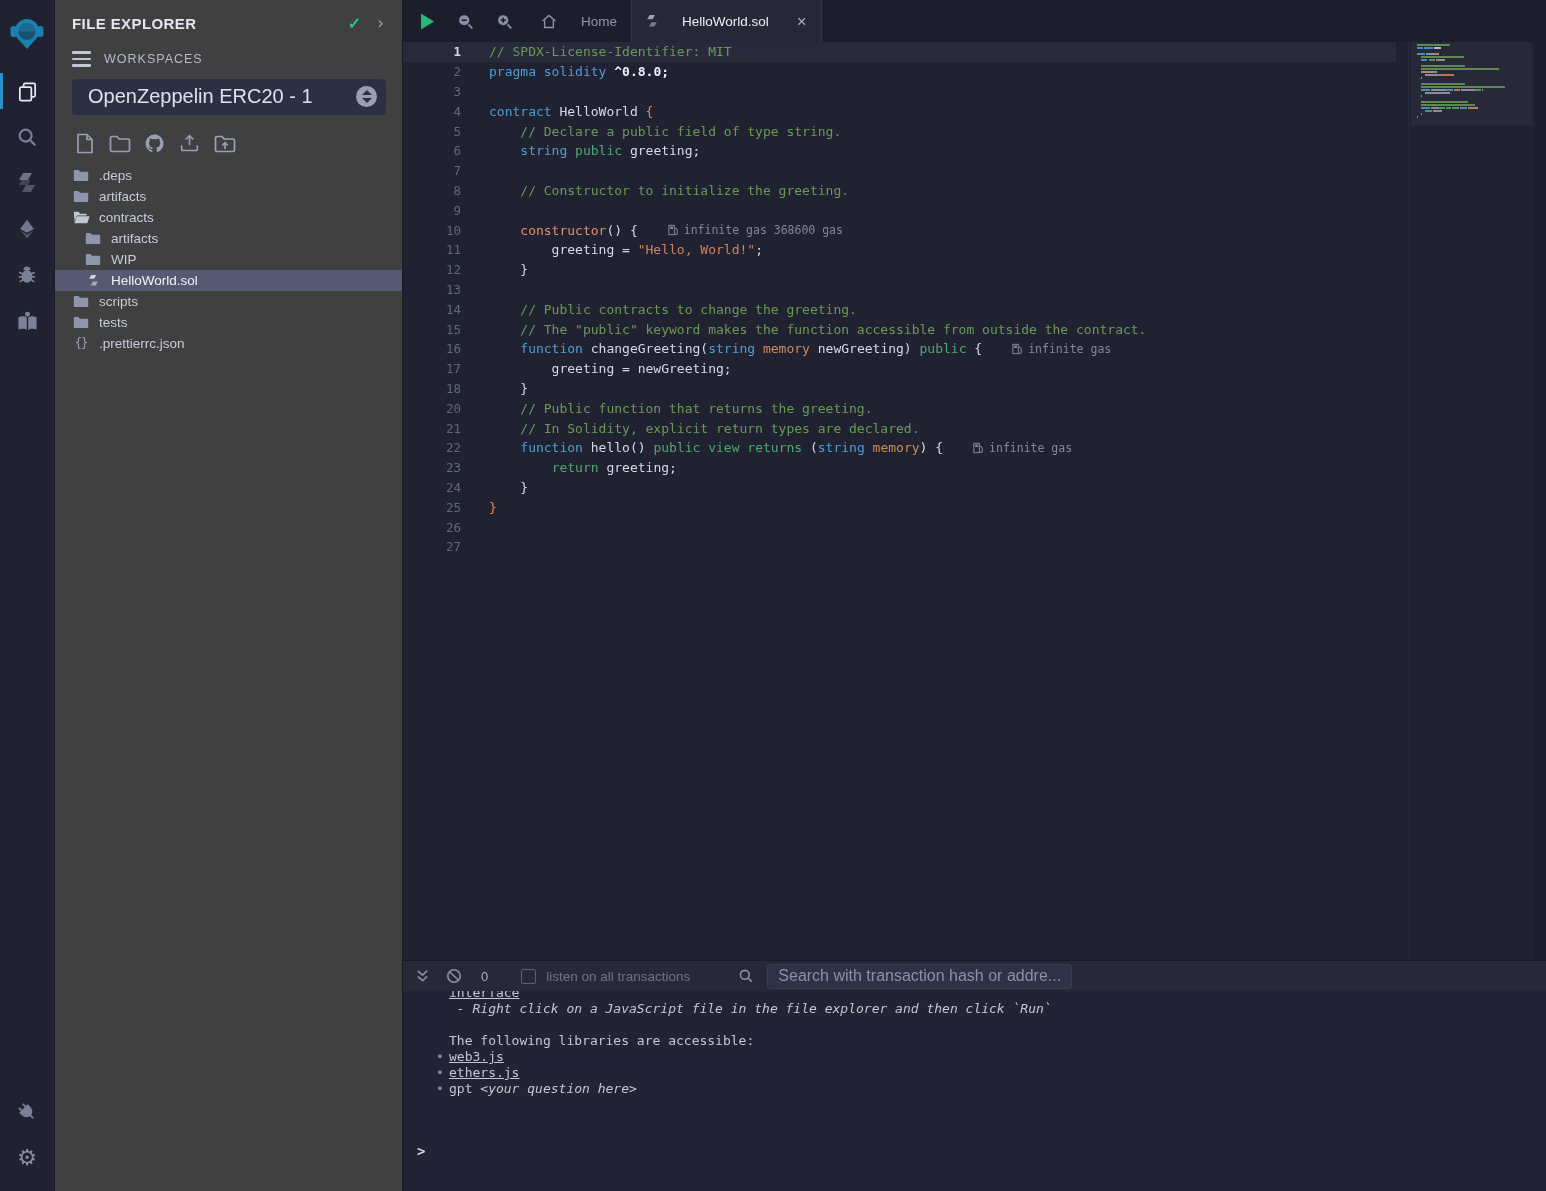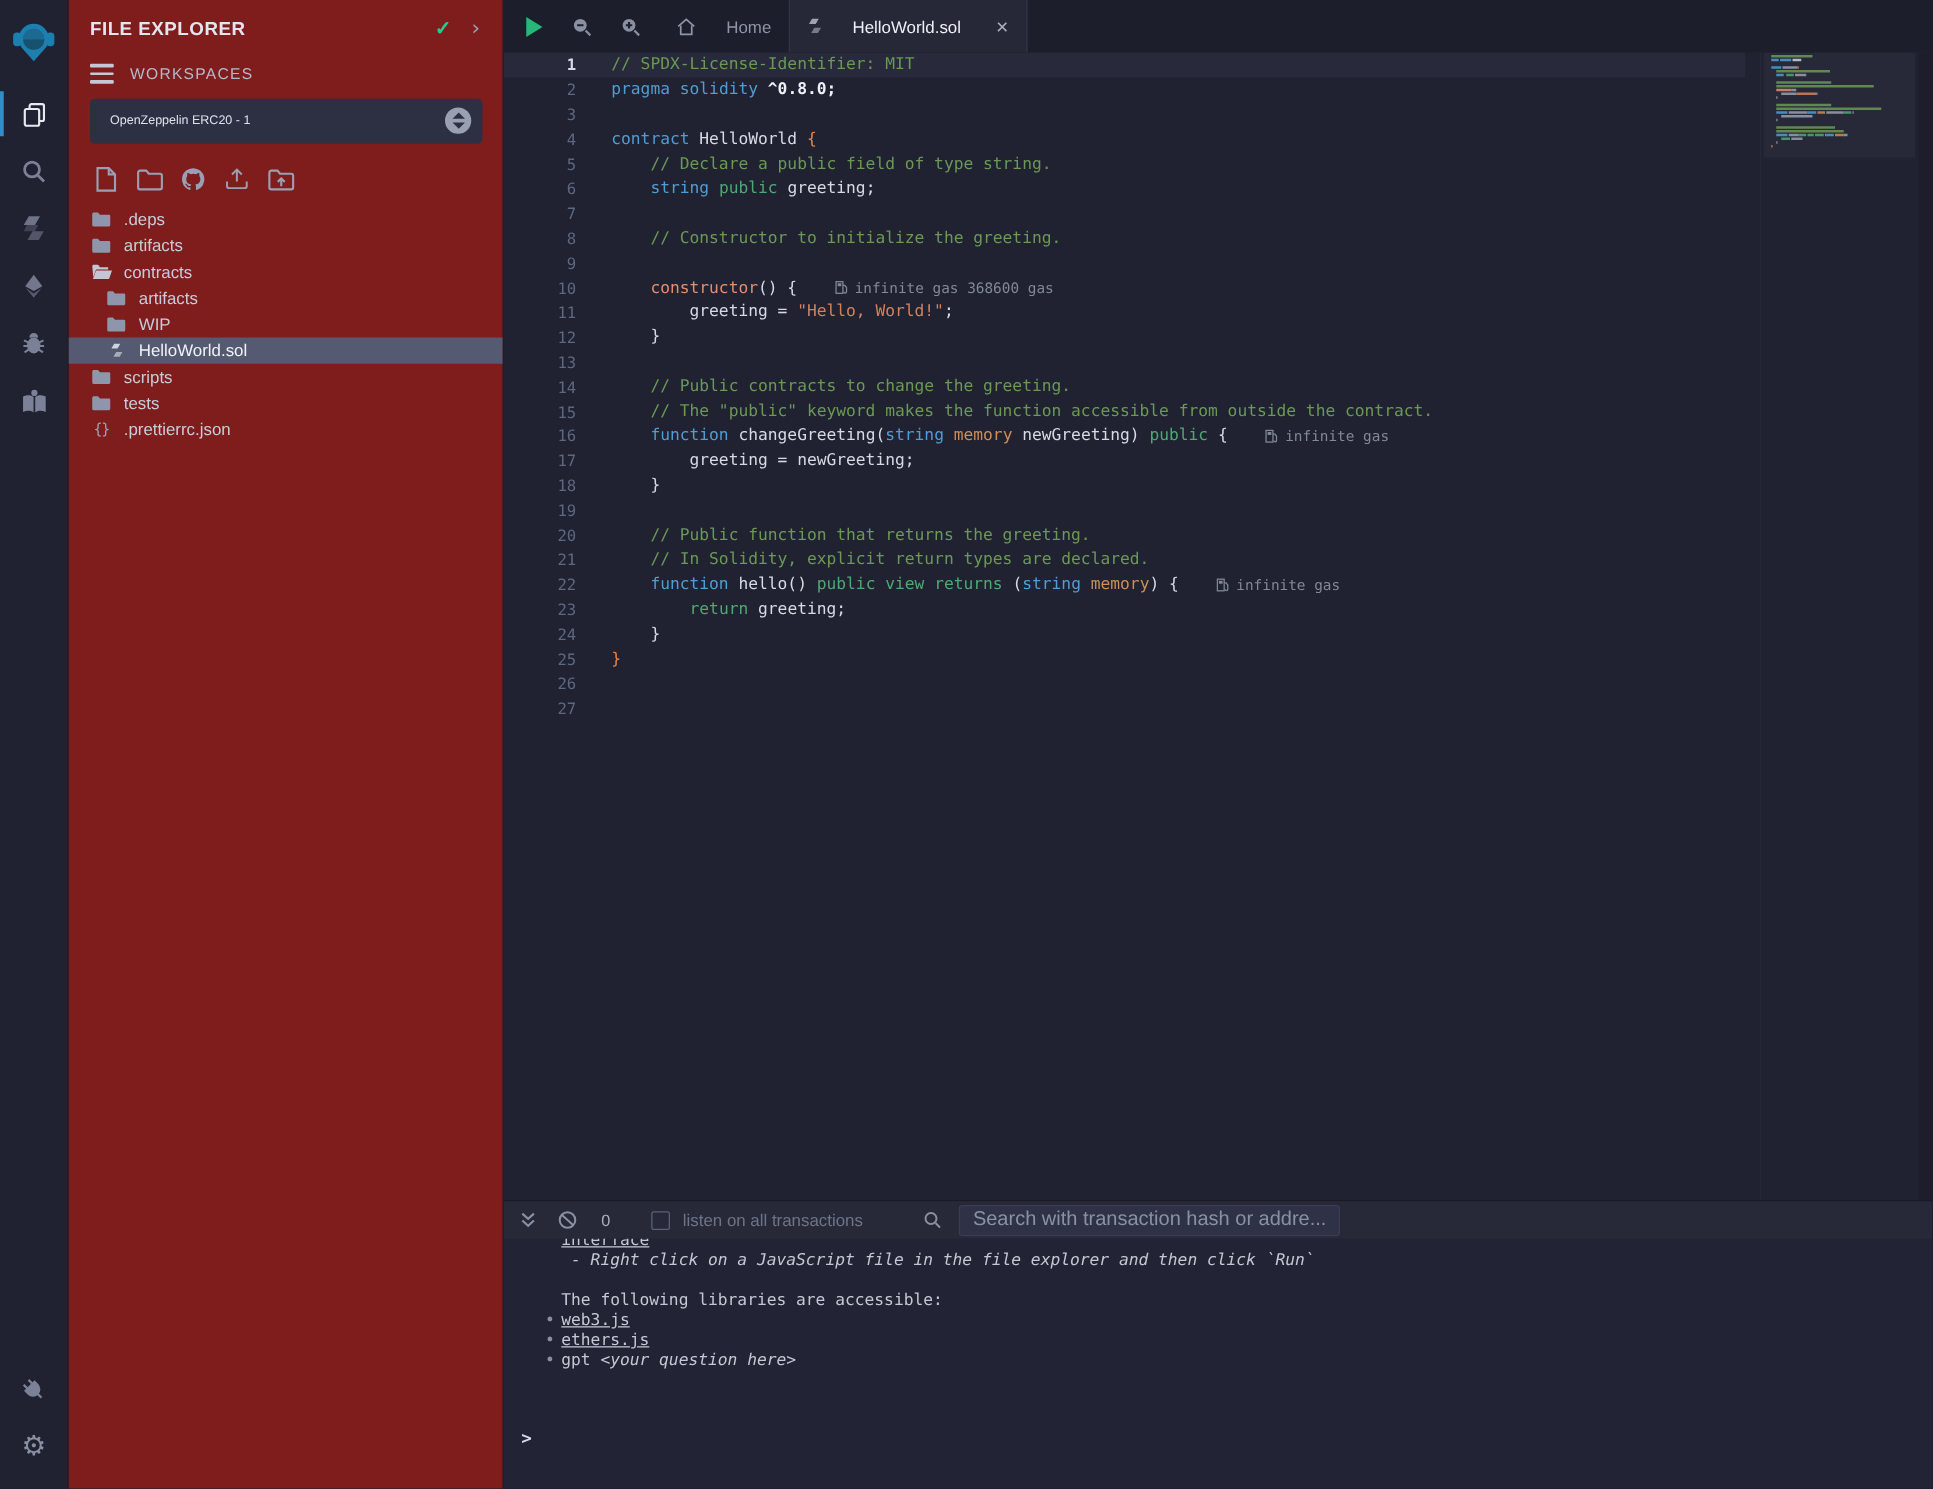--- a/index.html
+++ b/index.html
@@ -17,32 +17,32 @@
   .ab-item { width:55px; height:46px; display:flex; align-items:center; justify-content:center;
     color:#7b8196; position:relative; cursor:pointer; }
   .ab-item.logo { height:56px; margin-bottom:6px; }
   .ab-item.active { color:#e8eaf2; }
   .ab-item.active::before { content:""; position:absolute; left:0; top:5px; bottom:5px; width:3px; background:#2f8fc7; }
   .ab-gap { flex:1; }
   .ab-item svg { display:block; }
   .gear-glyph { font-size:22px; line-height:1; color:#8a90a4; font-family:"DejaVu Sans", sans-serif; }
 
   
-  .side-panel { width:348px; flex-shrink:0; background:#7f1d1d; border-right:1px solid #191a26; position:relative; }
+  .side-panel { width:348px; flex-shrink:0; background:#404040; border-right:1px solid #191a26; position:relative; }
   .panel-header { display:flex; align-items:center; padding:13px 18px 6px 17px; }
   .panel-title { flex:1; font-size:15px; font-weight:700; letter-spacing:.4px; color:#e3e6f0; }
   .check-icon { color:#27c78e; font-size:16px; font-weight:700; margin-right:16px; }
   .chevron-right { color:#9aa0b4; font-size:17px; font-family:"DejaVu Sans", sans-serif; }
   .workspaces-row { display:flex; align-items:center; gap:13px; padding:12px 16px 8px 17px; }
   .hamburger { display:flex; flex-direction:column; gap:4px; cursor:pointer; }
   .hamburger i { display:block; width:19px; height:2.5px; background:#c3c8d6; border-radius:1px; }
   .ws-label { font-size:12.5px; color:#b4bacb; letter-spacing:1px; }
   .ws-select { margin:4px 16px 0 17px; height:36px; background:#2d3043; border-radius:4px;
     display:flex; align-items:center; padding:0 9px 0 16px; cursor:pointer; }
-  .ws-name { flex:1; font-size:10px; color:#dde1ec; }
+  .ws-name { flex:1; font-size:20px; color:#dde1ec; }
   .ws-sort { width:21px; height:21px; border-radius:50%; background:#9aa0b2; position:relative; }
   .ws-sort::before { content:""; position:absolute; left:5.5px; top:4px; border-left:5px solid transparent; border-right:5px solid transparent; border-bottom:5px solid #2d3043; }
   .ws-sort::after  { content:""; position:absolute; left:5.5px; bottom:4px; border-left:5px solid transparent; border-right:5px solid transparent; border-top:5px solid #2d3043; }
   .file-toolbar { display:flex; align-items:center; gap:8px; padding:17px 16px 6px 16px; color:#9aa0b4; }
   .file-toolbar .tb-icon { width:27px; height:24px; display:flex; align-items:center; justify-content:center; cursor:pointer; }
   .tree { margin-top:3px; }
   .tree-item { height:21px; display:flex; align-items:center; font-size:13.5px; color:#c7ccda; cursor:pointer; white-space:nowrap; }
   .tree-item.selected { background:#555a72; color:#f0f2f7; }
   .tree-item .ti-icon { width:18px; margin-right:9px; display:inline-flex; justify-content:center; color:#8f95aa; flex-shrink:0; }
   .tree-item.selected .ti-icon { color:#dde0ea; }
@@ -363,21 +363,20 @@
           <div class="code-line"><span class="ln">13</span><span class="lc"></span></div>
           <div class="code-line"><span class="ln">14</span><span class="lc"><span class="tk-pl">    </span><span class="tk-cm">// Public contracts to change the greeting.</span></span></div>
           <div class="code-line"><span class="ln">15</span><span class="lc"><span class="tk-pl">    </span><span class="tk-cm">// The "public" keyword makes the function accessible from outside the contract.</span></span></div>
           <div class="code-line"><span class="ln">16</span><span class="lc"><span class="tk-pl">    </span><span class="tk-kw">function</span><span class="tk-pl"> changeGreeting(</span><span class="tk-kw">string</span><span class="tk-pl"> </span><span class="tk-mm">memory</span><span class="tk-pl"> newGreeting) </span><span class="tk-md">public</span><span class="tk-pl"> {</span><span class="gas-widget"><svg width="11" height="12" viewBox="0 0 13 13" fill="none" stroke="currentColor" stroke-width="1.2">
                   <rect x="1" y="1" width="6.5" height="11"></rect>
                   <rect x="2.5" y="2.5" width="3.5" height="2.8" fill="currentColor" stroke="none"></rect>
                   <path d="M7.5 4.5 h1.8 l1.6 2 v4 a1.2 1.2 0 0 1 -2.4 0"></path>
                 </svg><span>infinite gas</span></span></span></div>
           <div class="code-line"><span class="ln">17</span><span class="lc"><span class="tk-pl">        greeting = newGreeting;</span></span></div>
           <div class="code-line"><span class="ln">18</span><span class="lc"><span class="tk-pl">    }</span></span></div>
-          <div class="code-line"><span class="ln">19</span><span class="lc"></span></div>
           <div class="code-line"><span class="ln">20</span><span class="lc"><span class="tk-pl">    </span><span class="tk-cm">// Public function that returns the greeting.</span></span></div>
           <div class="code-line"><span class="ln">21</span><span class="lc"><span class="tk-pl">    </span><span class="tk-cm">// In Solidity, explicit return types are declared.</span></span></div>
           <div class="code-line"><span class="ln">22</span><span class="lc"><span class="tk-pl">    </span><span class="tk-kw">function</span><span class="tk-pl"> hello() </span><span class="tk-md">public</span><span class="tk-pl"> </span><span class="tk-md">view</span><span class="tk-pl"> </span><span class="tk-md">returns</span><span class="tk-pl"> (</span><span class="tk-kw">string</span><span class="tk-pl"> </span><span class="tk-mm">memory</span><span class="tk-pl">) {</span><span class="gas-widget"><svg width="11" height="12" viewBox="0 0 13 13" fill="none" stroke="currentColor" stroke-width="1.2">
                   <rect x="1" y="1" width="6.5" height="11"></rect>
                   <rect x="2.5" y="2.5" width="3.5" height="2.8" fill="currentColor" stroke="none"></rect>
                   <path d="M7.5 4.5 h1.8 l1.6 2 v4 a1.2 1.2 0 0 1 -2.4 0"></path>
                 </svg><span>infinite gas</span></span></span></div>
           <div class="code-line"><span class="ln">23</span><span class="lc"><span class="tk-pl">        </span><span class="tk-md">return</span><span class="tk-pl"> greeting;</span></span></div>
           <div class="code-line"><span class="ln">24</span><span class="lc"><span class="tk-pl">    }</span></span></div>
           <div class="code-line"><span class="ln">25</span><span class="lc"><span class="tk-br">}</span></span></div>

